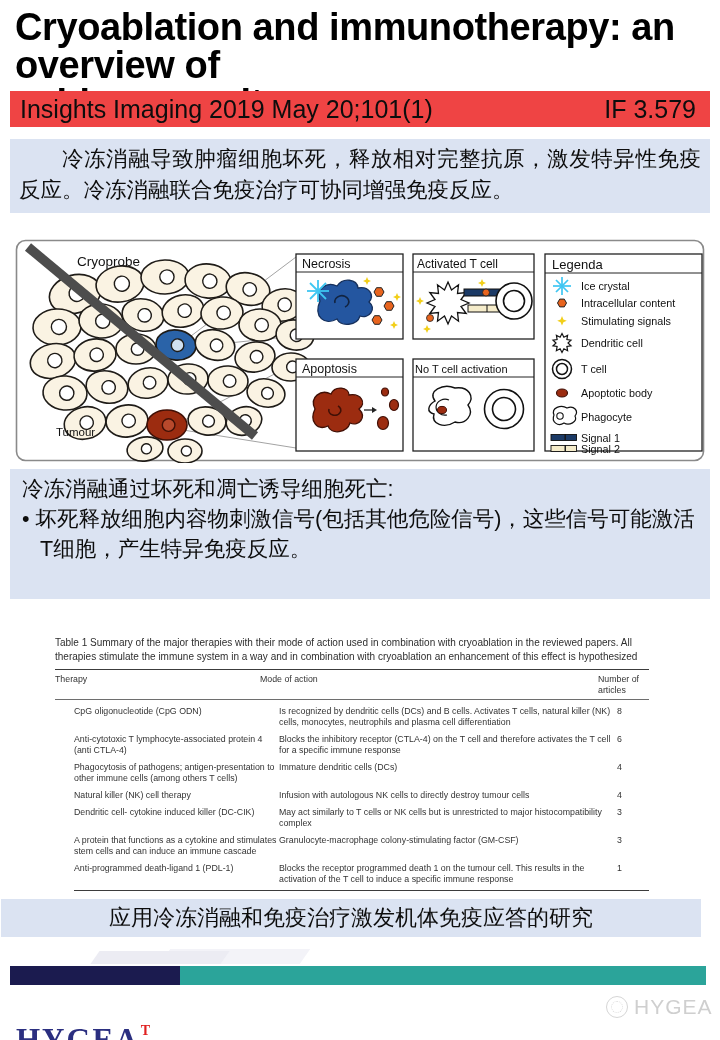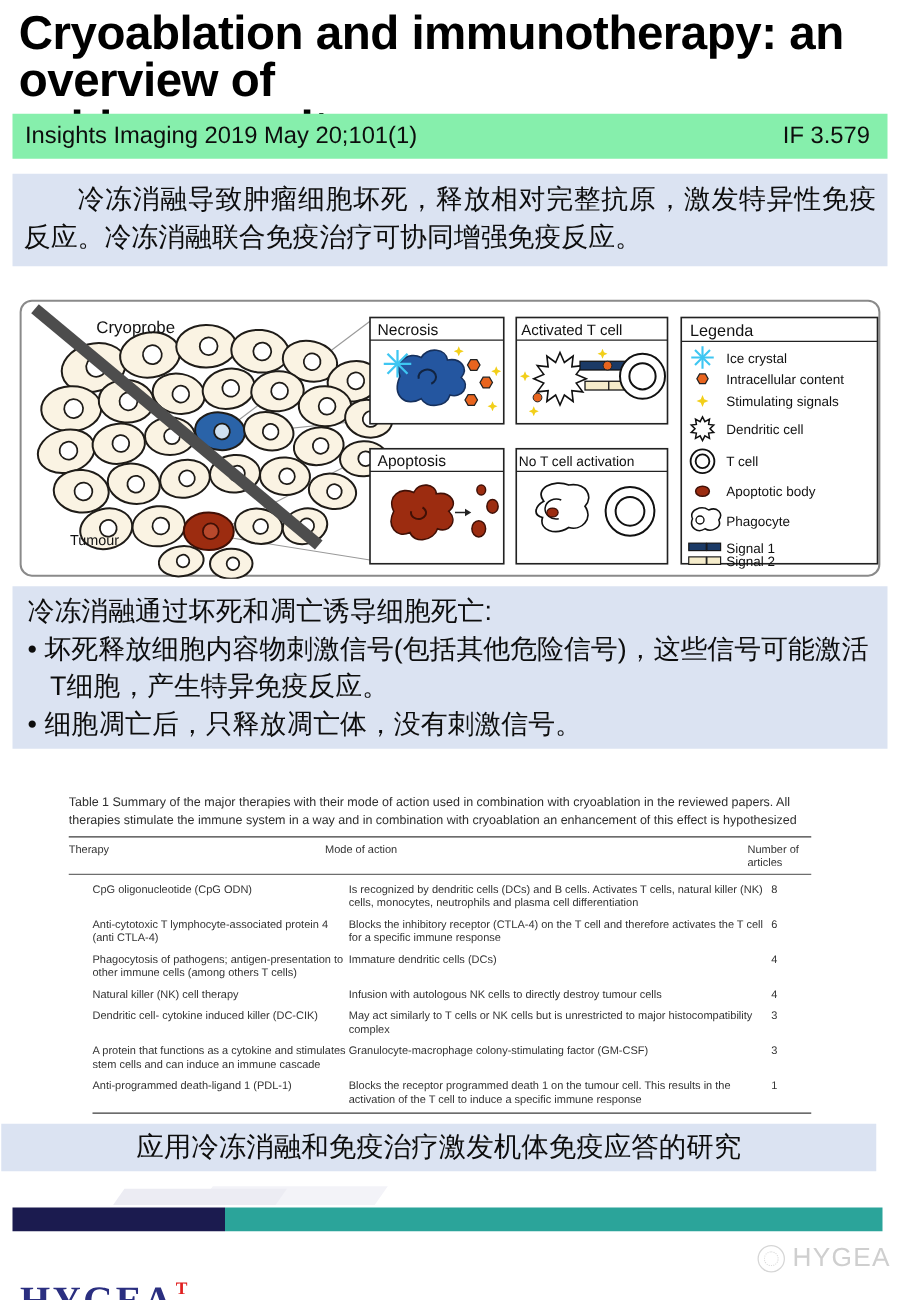--- a/index.html
+++ b/index.html
@@ -1,23 +1,23 @@
 <!DOCTYPE html>
 <html><head>
 <meta charset="utf-8">
 <style>
   * { margin:0; padding:0; box-sizing:border-box; }
   html,body { width:720px; height:1040px; background:#fff; font-family:"Liberation Sans", sans-serif; }
   #page { position:relative; width:720px; height:1040px; background:#fff; overflow:hidden; }
 
   .title { position:absolute; left:15px; top:8px; width:695px; font-size:38px; font-weight:700;
            color:#000; line-height:38px; letter-spacing:-0.4px; }
-  .journal-bar { position:absolute; left:10px; top:91px; width:700px; height:36px; background:#86efac;
+  .journal-bar { position:absolute; left:10px; top:91px; width:700px; height:36px; background:#ef4444;
                  display:flex; align-items:center; justify-content:space-between; padding:0 14px 0 10px;
-                 font-size:19px; color:#0d0d0d; }
+                 font-size:25px; color:#0d0d0d; }
 
   .blue-box { position:absolute; background:#dbe3f2; color:#0d0d0d; }
   #summary1 { left:10px; top:139px; width:700px; height:74px; font-size:21.5px; line-height:31px; padding:5px 9px; }
   #summary1 p { text-indent:2em; text-align:justify; }
   #summary2 { left:10px; top:469px; width:700px; height:130px; font-size:21.5px; line-height:30px; padding:5px 12px; }
   #summary2 ul { list-style:none; }
   #summary2 li { padding-left:18px; text-indent:-18px; }
   #summary2 li::before { content:"• "; }
 
   #figurebox { position:absolute; left:15px; top:239px; width:690px; height:224px; }
@@ -345,21 +345,20 @@
         <rect x="550.5" y="206.5" width="11" height="6" fill="#f5ecca"></rect>
       </g>
       <text x="566" y="214" font-size="10.8" fill="#111">Signal 2</text>
     </g>
   </svg>
 
   <div id="summary2" class="blue-box">
     <div>冷冻消融通过坏死和凋亡诱导细胞死亡:</div>
     <ul id="bullets">
         <li>坏死释放细胞内容物刺激信号(包括其他危险信号)，这些信号可能激活T细胞，产生特异免疫反应。</li>
-        <li>细胞凋亡后，只释放凋亡体，没有刺激信号。</li>
       </ul>
   </div>
 
   <div class="tablewrap">
     <div class="tbl-caption">
       <b>Table 1</b><span> Summary of the major therapies with their mode of action used in combination with cryoablation in the reviewed papers. All therapies stimulate the immune system in a way and in combination with cryoablation an enhancement of this effect is hypothesized</span>
     </div>
     <div class="tbl-head">
       <div>Therapy</div>
       <div>Mode of action</div>

